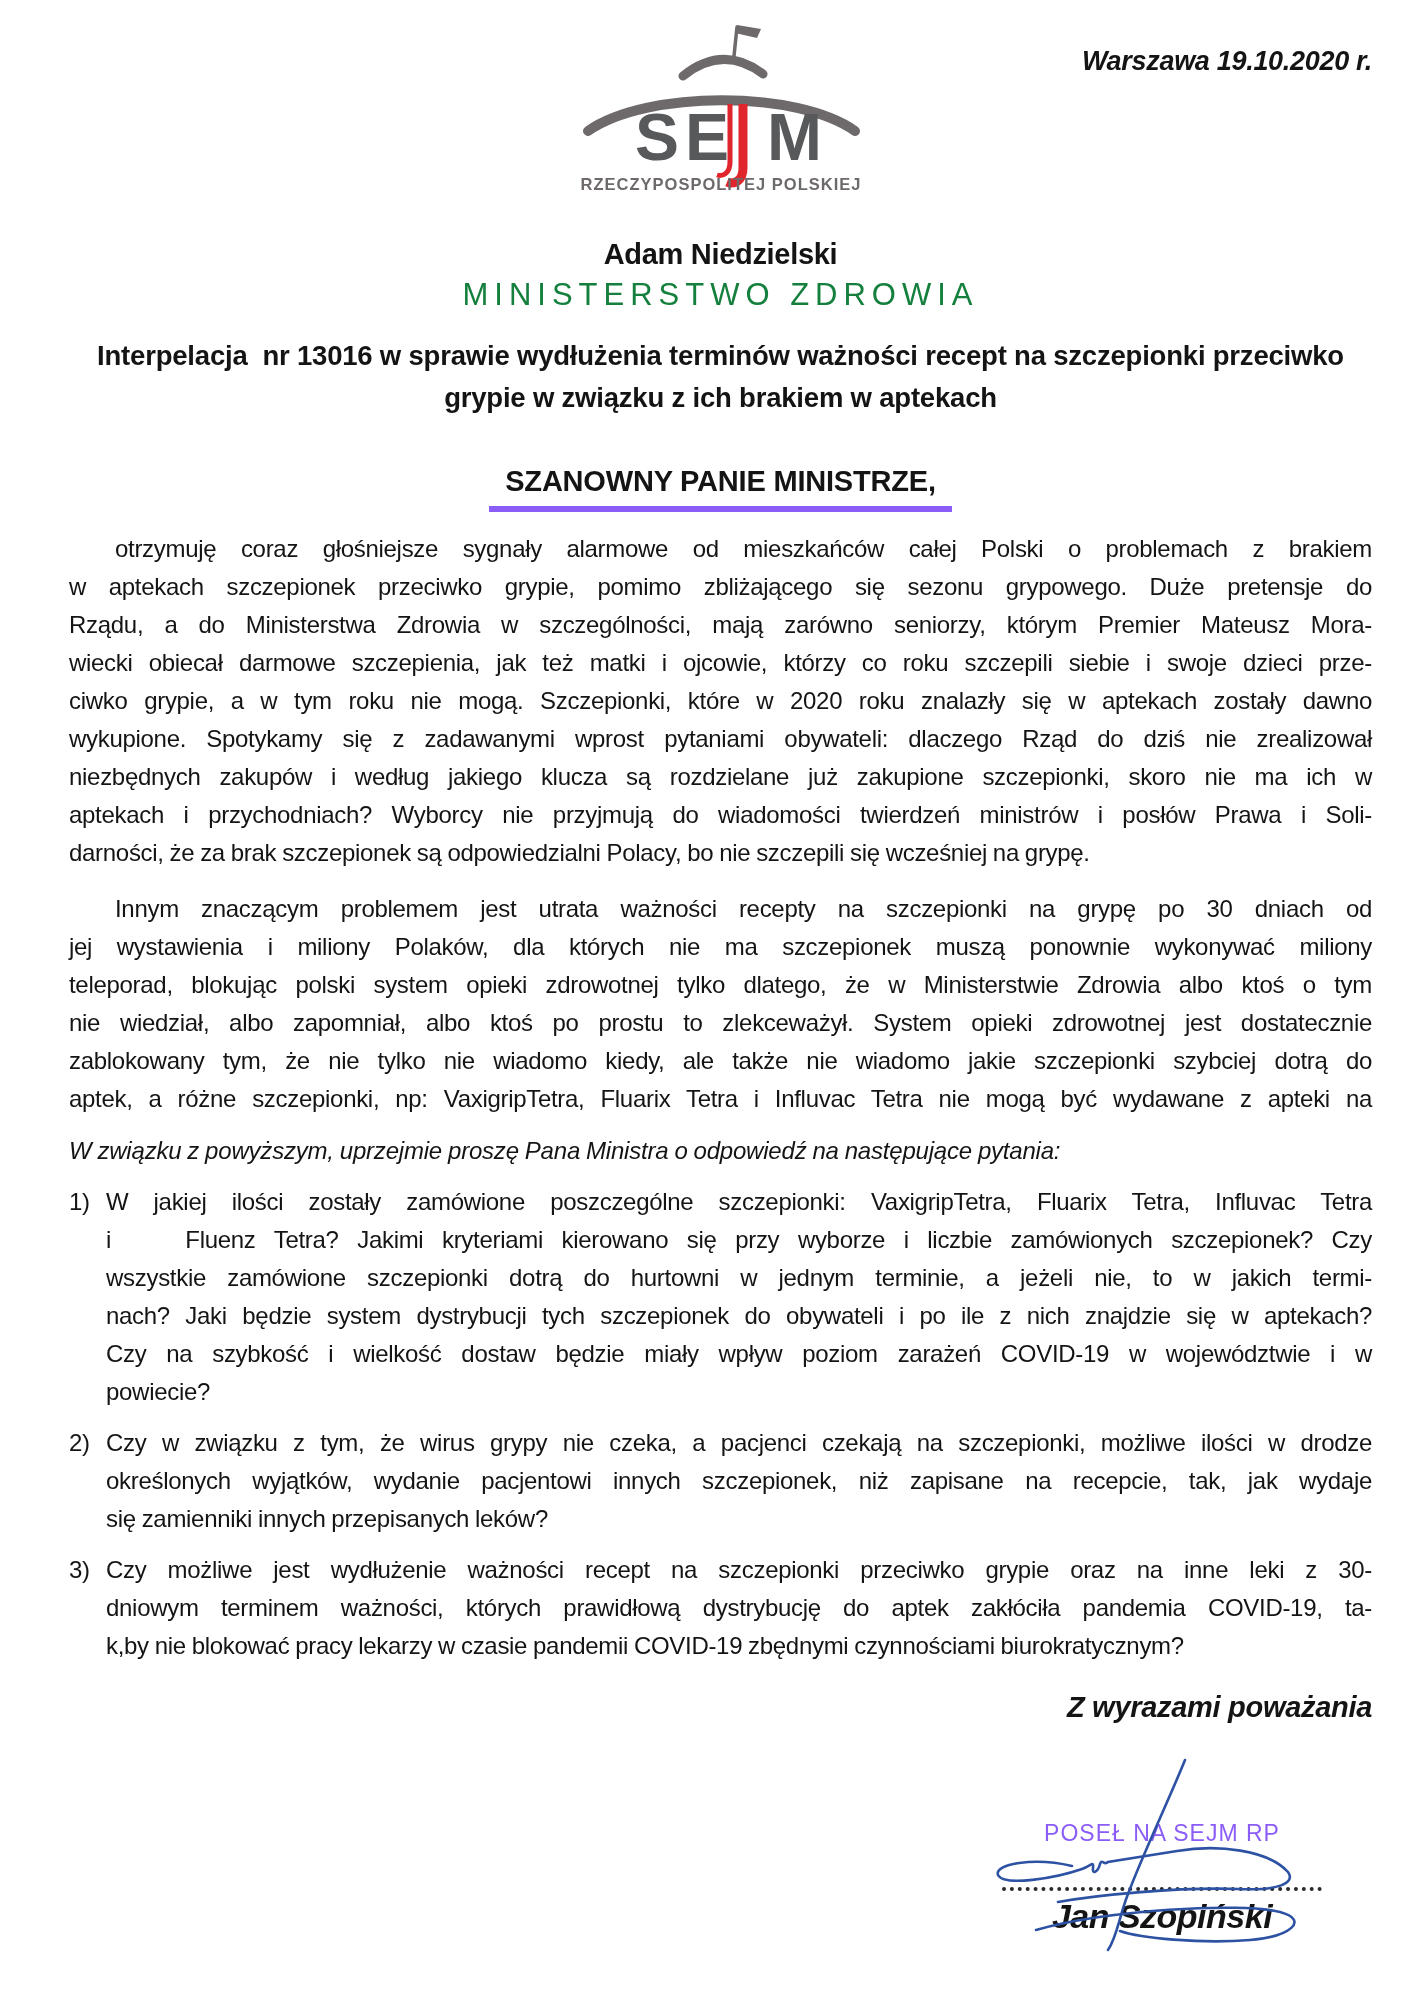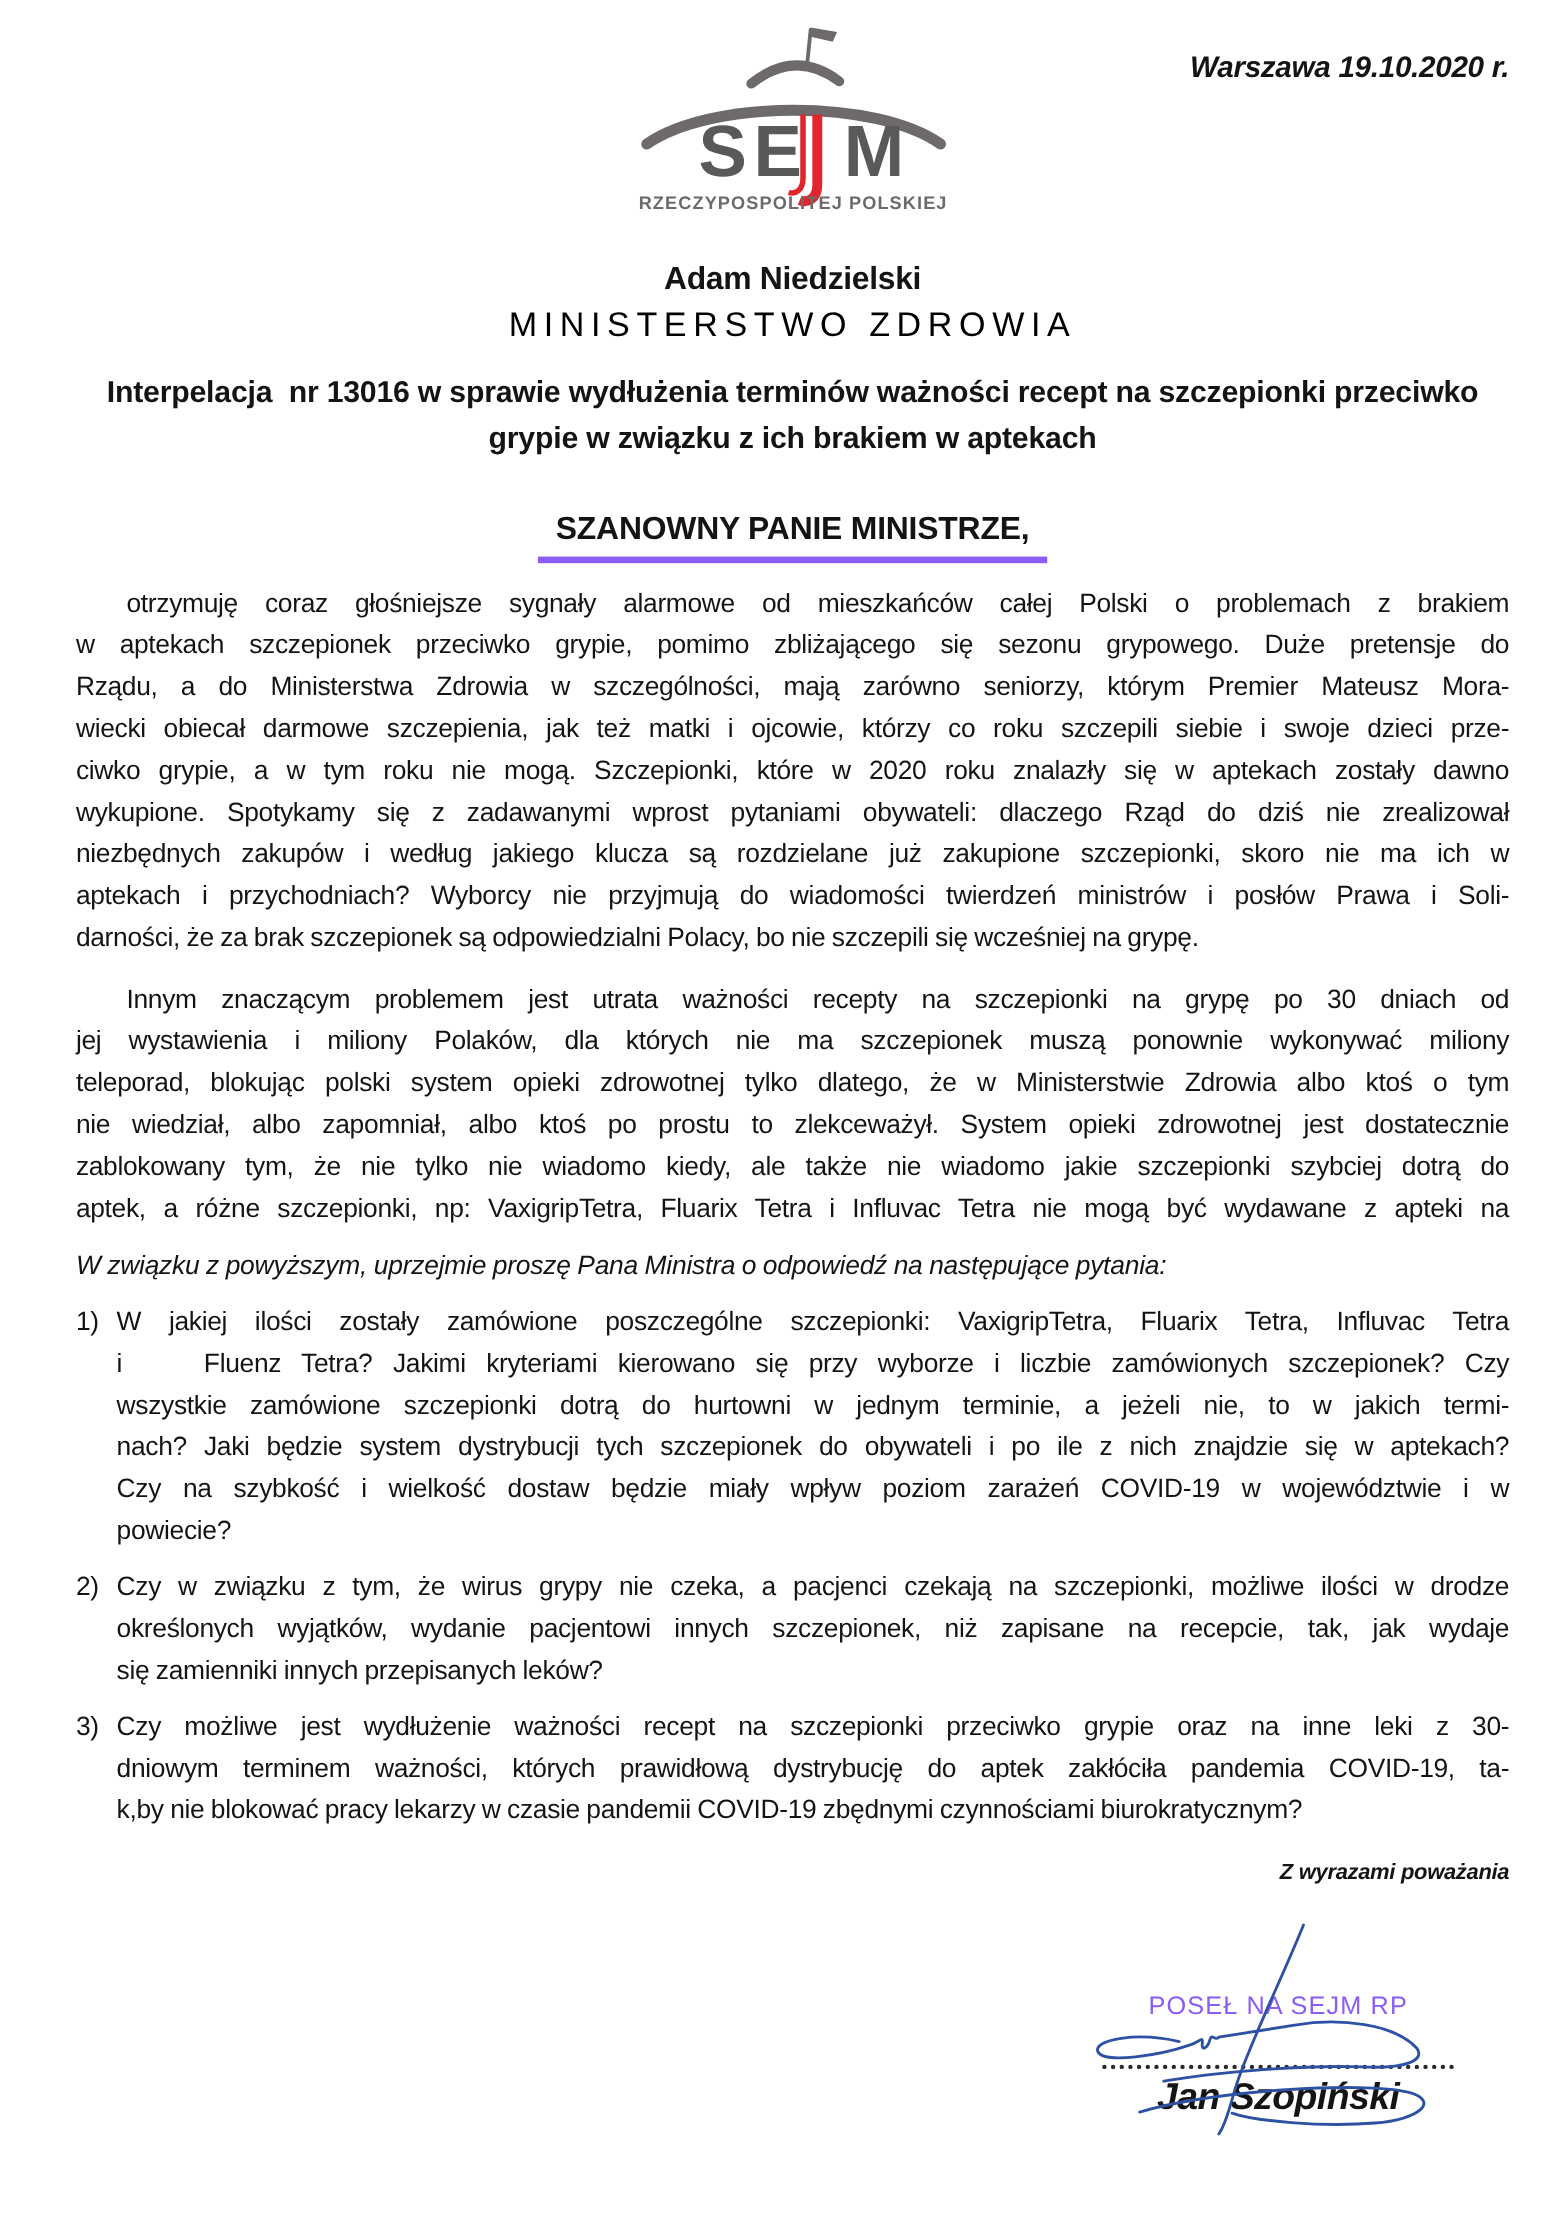--- a/index.html
+++ b/index.html
@@ -24,21 +24,21 @@
     letter-spacing: -0.3px;
   }
   .logo-wrap { width: 300px; margin: 4px auto 0; }
   .logo-wrap svg { display: block; }
   .recipient-name {
     margin-top: 42px; text-align: center;
     font-size: 29px; font-weight: bold; letter-spacing: -0.3px;
   }
   .recipient-ministry {
     margin-top: 6px; text-align: center;
-    font-size: 31px; font-weight: 300; letter-spacing: 6px; color: #000000;
+    font-size: 31px; font-weight: 300; letter-spacing: 6px; color: #15803d;
   }
   .doc-title { margin-top: 22px; font-size: 27.5px; font-weight: bold; line-height: 42px; letter-spacing: -0.2px; }
   .doc-title .tline { text-align: center !important; text-align-last: center !important; }
   .salutation-row { margin-top: 46px; text-align: center; }
   .salutation {
     display: inline-block; font-size: 29px; font-weight: bold; letter-spacing: -0.2px;
     border-bottom: 6px solid #8b5cf6; padding: 0 16px 8px;
   }
   
   .bodytext { margin-top: 12px; font-size: 24px; line-height: 38px; letter-spacing: -0.3px; word-spacing: -0.5px; }
@@ -49,21 +49,21 @@
   .request-line {
     margin-top: 14px; font-size: 24px; font-weight: normal; font-style: italic;
     letter-spacing: -0.2px; line-height: 38px;
   }
   .questions { margin-top: 2px; }
   .question { position: relative; padding-left: 37px; margin-top: 13px; }
   .q-marker { position: absolute; left: 0; top: 0; line-height: 38px; }
   
   .closing {
     margin-top: 26px; text-align: right;
-    font-size: 20px; font-weight: bold; font-style: italic; letter-spacing: -0.3px;
+    font-size: 29px; font-weight: bold; font-style: italic; letter-spacing: -0.3px;
   }
   .sign-block { position: relative; width: 420px; margin: 96px 0 0 auto; text-align: center; }
   .sign-role { font-size: 23px; letter-spacing: 1px; color: #8b5cf6; }
   .sign-dots { width: 320px; margin: 40px auto 0; border-bottom: 4px dotted #2a2a2a; }
   .sign-name { margin-top: 6px; font-size: 34px; font-weight: bold; font-style: italic; letter-spacing: -0.5px; }
   .sign-svg { position: absolute; left: 20px; top: -66px; pointer-events: none; }
 </style>
 </head>
 <body>
 

